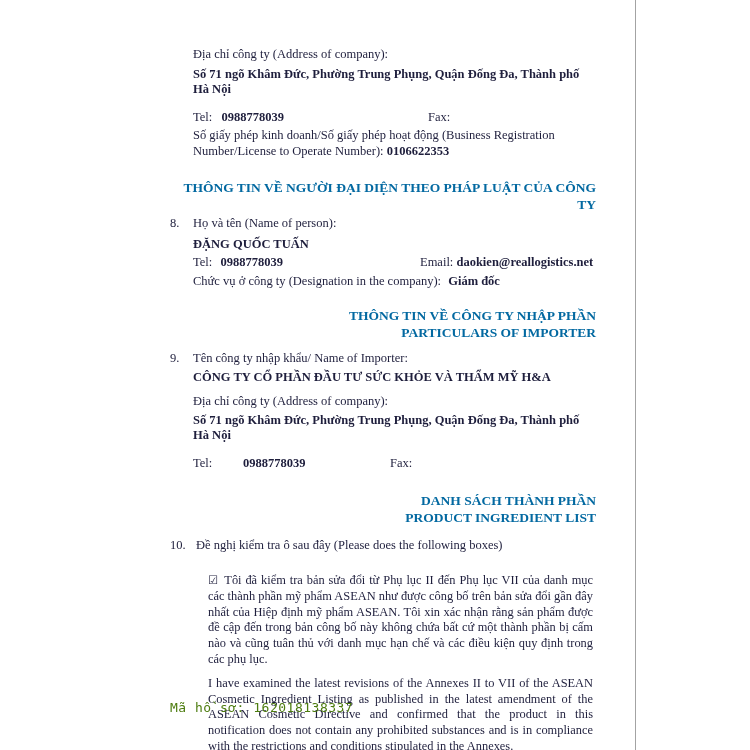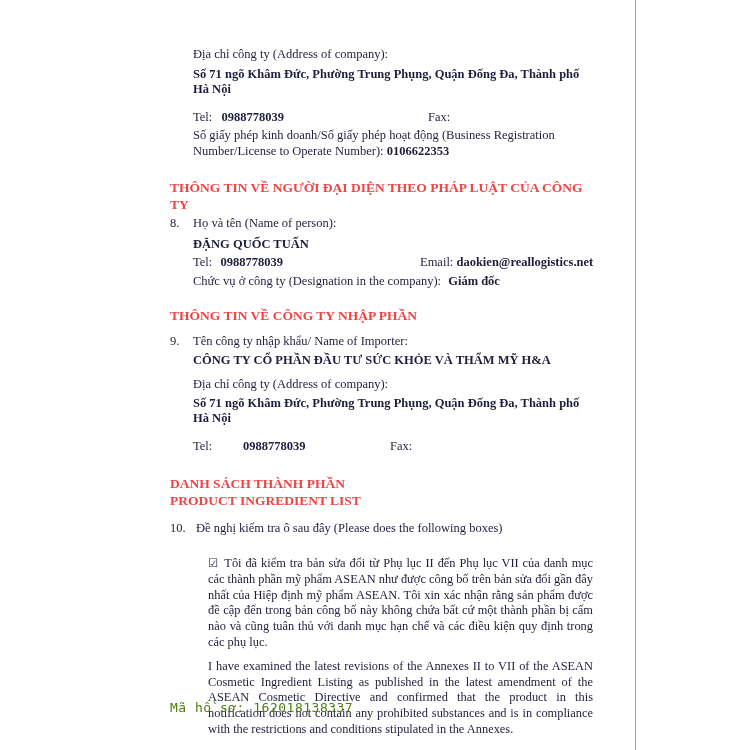--- a/index.html
+++ b/index.html
@@ -27,25 +27,25 @@
   .indent { padding-left: 23px; font-family: Liberation Serif, serif; }
   .bold { font-weight: bold; }
   .mt3 { margin-top: 3px; }  .mt4 { margin-top: 4px; }
   .mt5 { margin-top: 5px; }  .mt6 { margin-top: 6px; }
   .mt9 { margin-top: 9px; }  .mt10 { margin-top: 10px; }
   .mt12 { margin-top: 12px; } .mt13 { margin-top: 13px; }
   .mt18 { margin-top: 18px; } .mt20 { margin-top: 20px; }
   .mt21 { margin-top: 21px; }
   .license { line-height: 15.5px; width: 432px; }
   .heading {
-    text-align: left;
+    text-align: right;
     font-weight: bold;
     font-size: 13.5px;
     line-height: 17px;
-    color: #ef4444;
+    color: #0369a1;
   }
   .num-row { display: flex; }
   .num-row .num { width: 23px; flex: 0 0 23px; }
   .num-row .num-wide { width: 26px; flex: 0 0 26px; }
   .rel-row { position: relative; }
   .fax-abs-1 { position: absolute; left: 258px; top: 0; }
   .email-abs { position: absolute; left: 250px; top: 0; }
   .telval-abs { position: absolute; left: 73px; top: 0; }
   .fax-abs-2 { position: absolute; left: 220px; top: 0; }
   .para {
@@ -108,20 +108,21 @@
     </span>
   </div>
 
   <div class="indent mt4">
     <span>Chức vụ ở công ty (Designation in the company):</span>
     <span class="bold" style="margin-left:4px">Giám đốc</span>
   </div>
 
   <div class="heading mt18">
     <div>THÔNG TIN VỀ CÔNG TY NHẬP PHẦN</div>
+    <div>PARTICULARS OF IMPORTER</div>
   </div>
 
   <div class="num-row mt10">
     <span class="num">9.</span>
     <span>Tên công ty nhập khẩu/ Name of Importer:</span>
   </div>
   <div class="indent bold mt4">CÔNG TY CỔ PHẦN ĐẦU TƯ SỨC KHỎE VÀ THẨM MỸ H&amp;A</div>
 
   <div class="indent mt9">Địa chỉ công ty (Address of company):</div>
   <div class="indent bold mt4">Số 71 ngõ Khâm Đức, Phường Trung Phụng, Quận Đống Đa, Thành phố Hà Nội</div>

